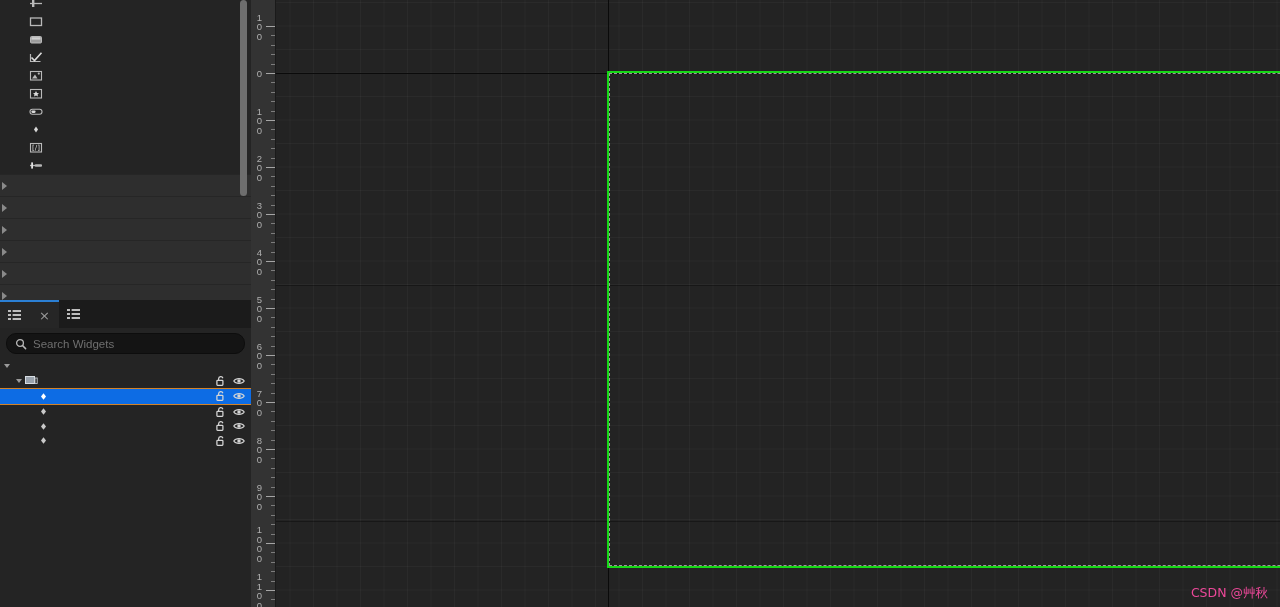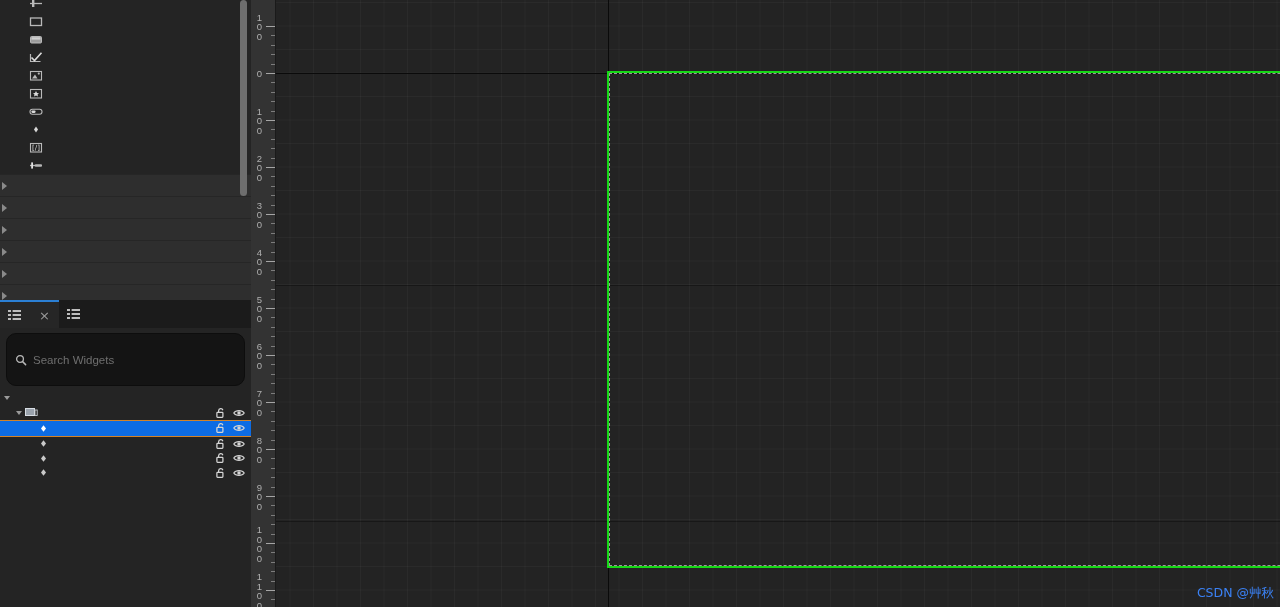--- a/index.html
+++ b/index.html
@@ -162,21 +162,21 @@
     padding: 5px 6px 4px 6px;
     background: #242424;
   }
   .search-box {
     height: 19px;
     border-radius: 10px;
     background: #141414;
     border: 1px solid #0d0d0d;
     display: flex;
     align-items: center;
-    padding: 16px 8px;
+    padding: 0 8px;
   }
   .search-icon {
     width: 12px;
     height: 12px;
     margin-right: 6px;
     flex: 0 0 12px;
     display: inline-flex;
     align-items: center;
     justify-content: center;
   }
@@ -331,24 +331,24 @@
   .sel-rect-inner {
     position: absolute;
     inset: 0px;
     border: 1px dashed #9a9a9a;
     box-sizing: border-box;
   }
 
   
   .watermark {
     position: absolute;
-    right: 6px;
+    right: 12px;
     bottom: 5px;
     font-size: 12.5px;
-    color: #3b82f6;
+    color: #ec4899;
     z-index: 9;
     font-family: "DejaVu Sans", sans-serif;
     white-space: nowrap;
   }
 </style>
 </head>
 <body>
 
 <div id="app">
 

